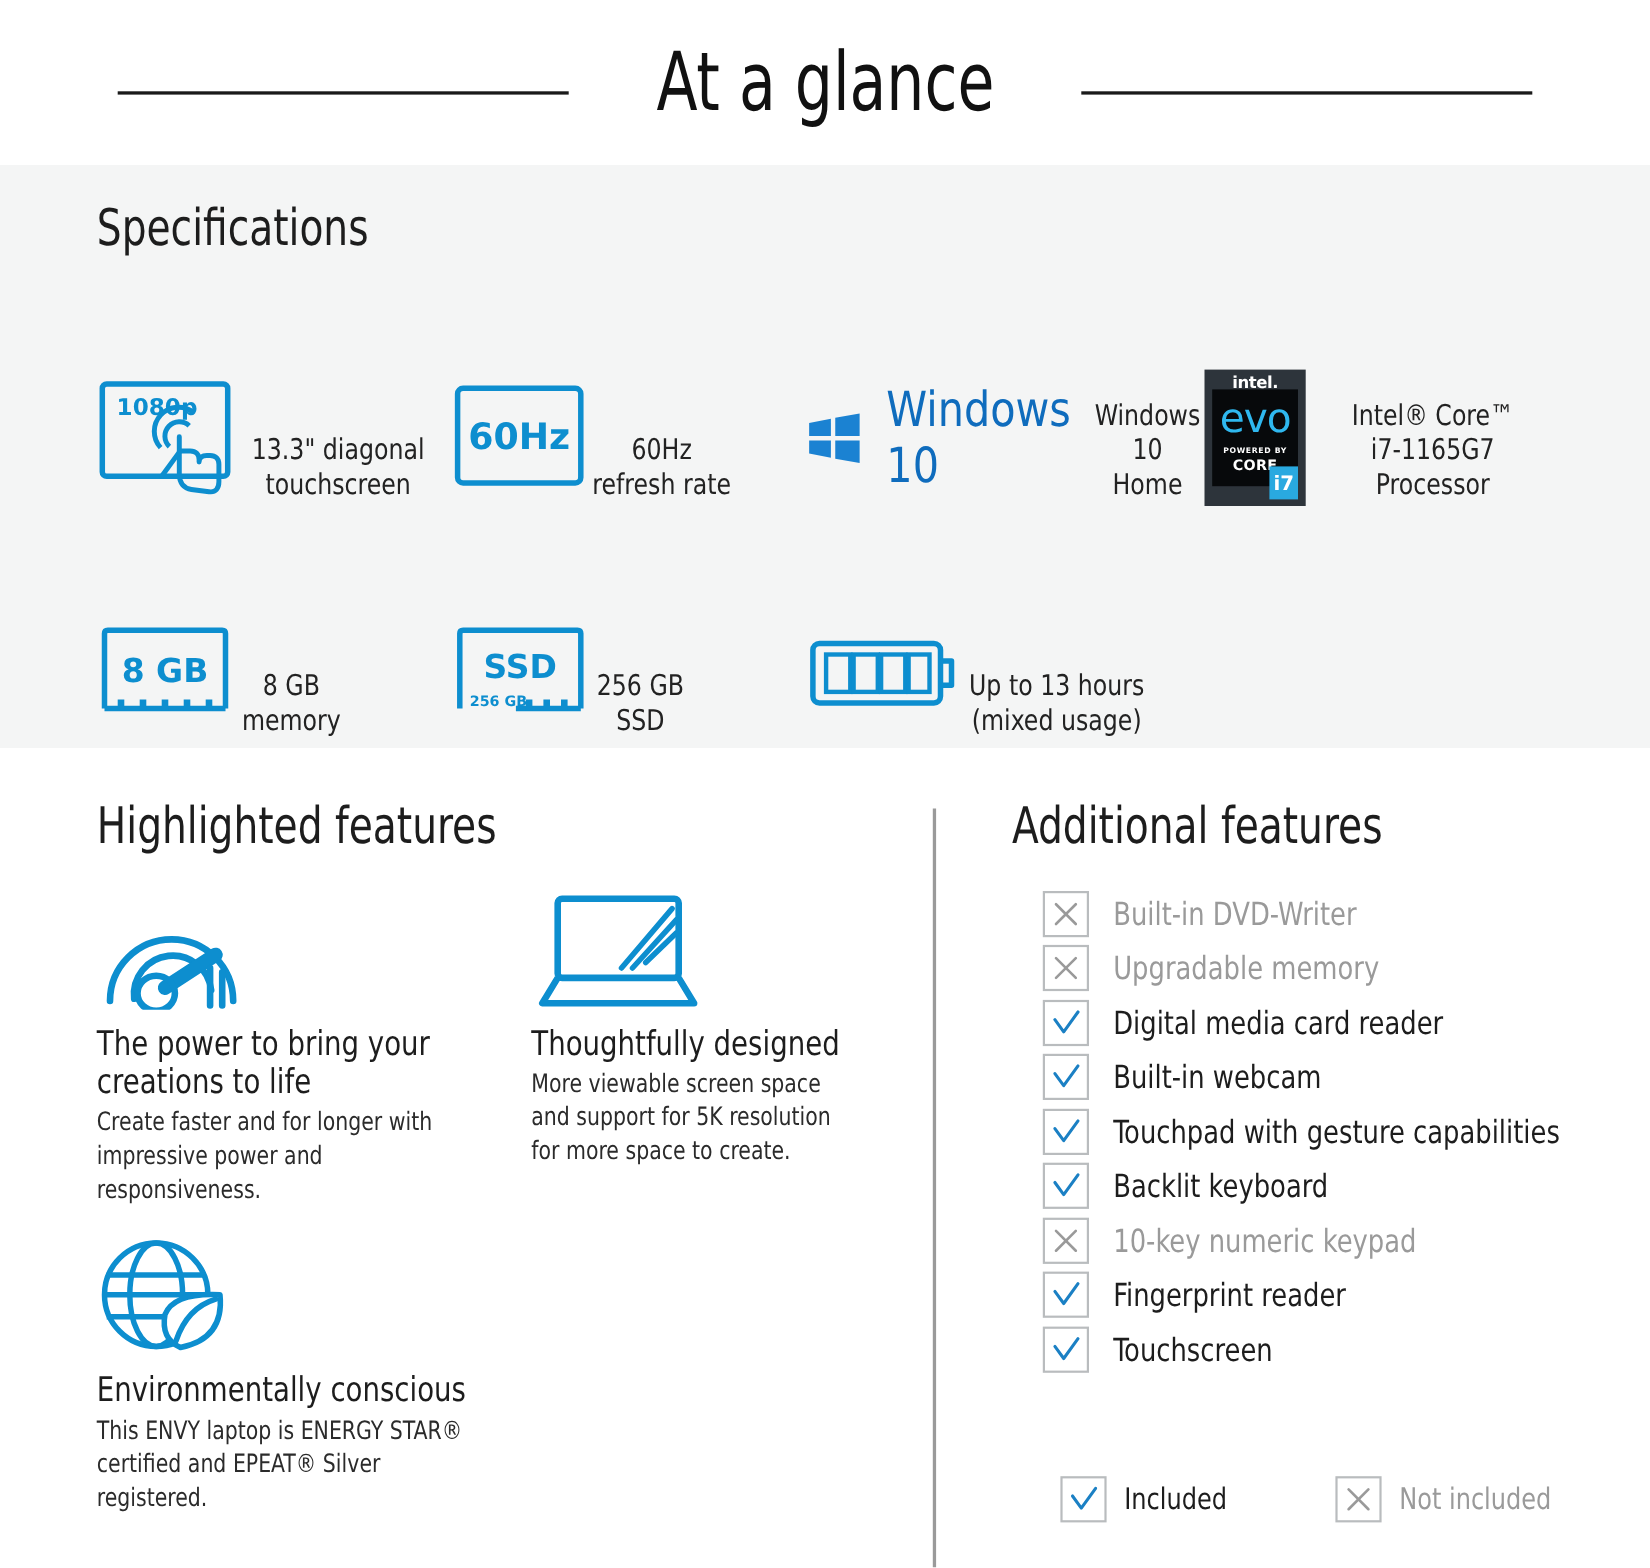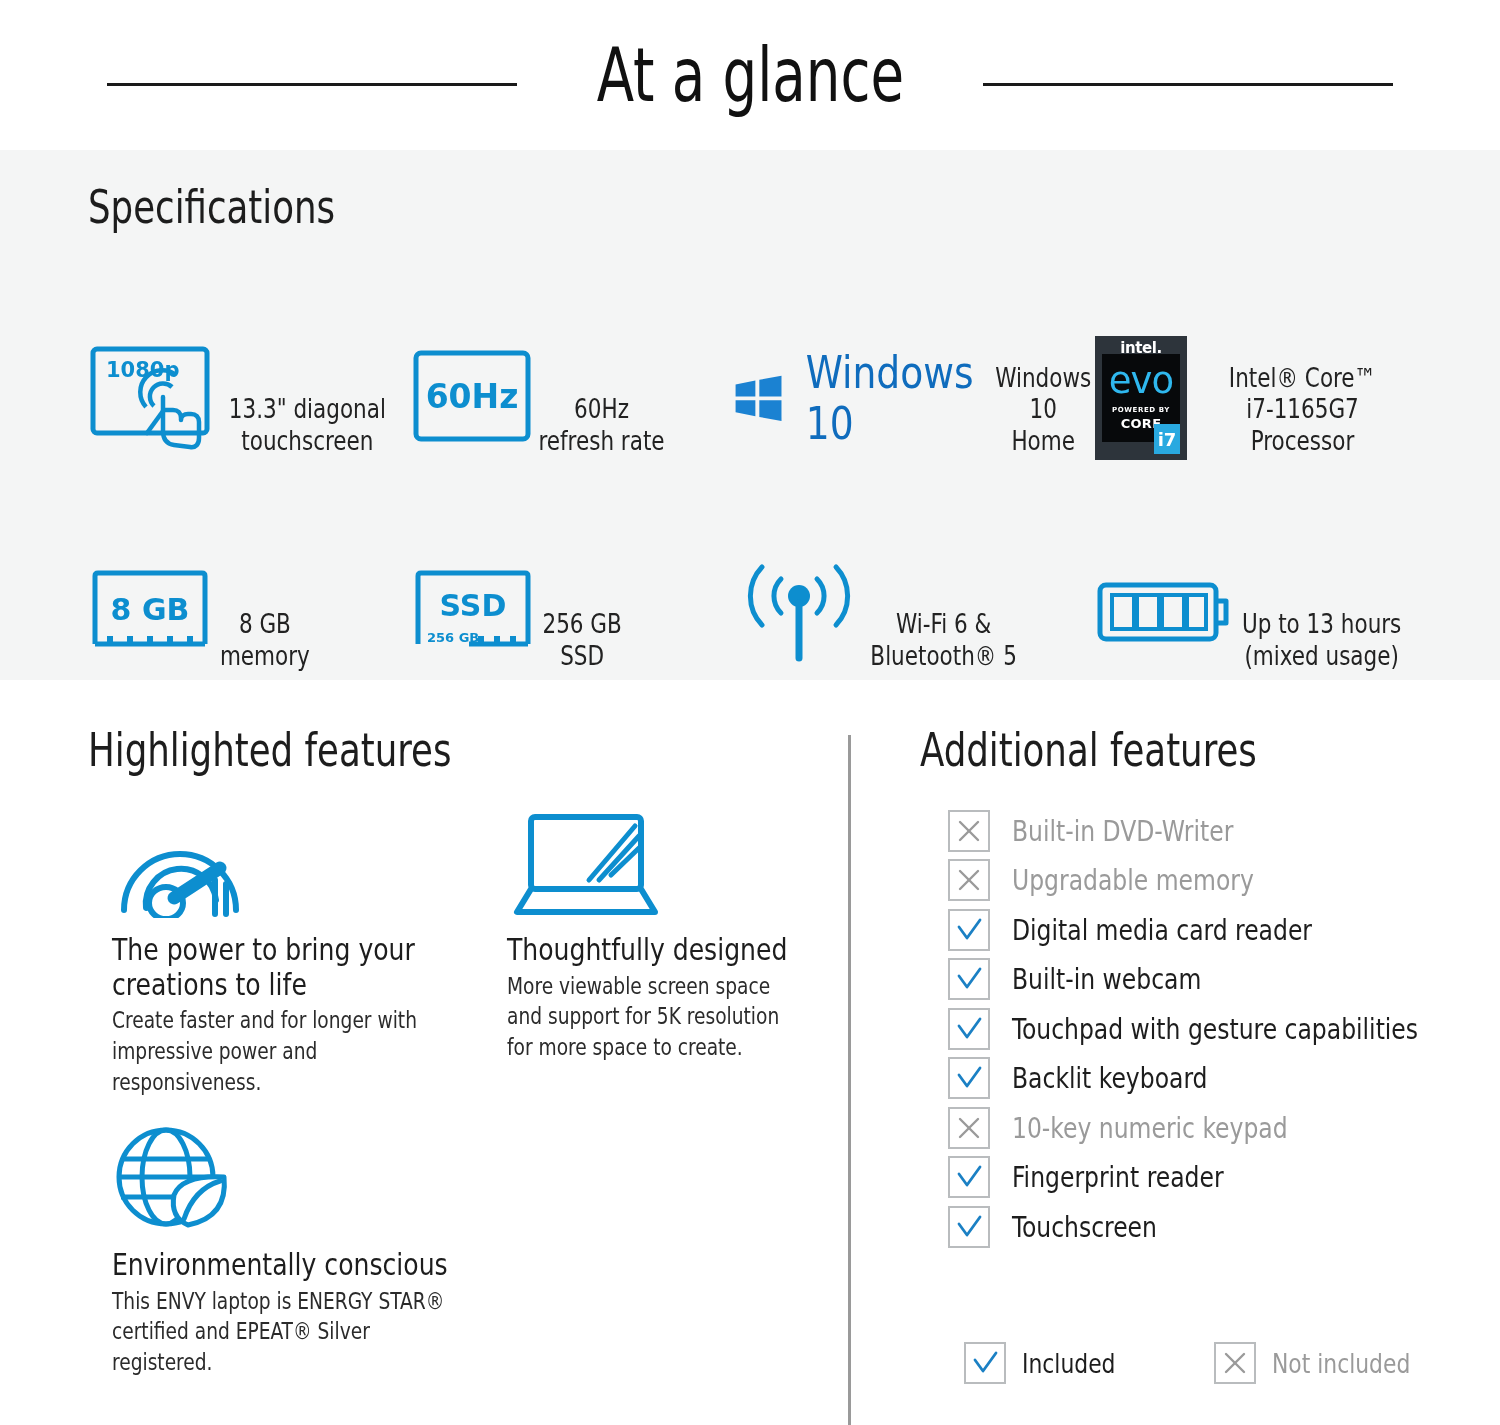--- a/index.html
+++ b/index.html
@@ -111,21 +111,21 @@
 
   .hl-grid {
     position: absolute;
     top: 130px; left: 88px;
     width: 720px;
     display: grid;
     grid-template-columns: 395px 325px;
     grid-template-rows: auto auto;
     row-gap: 28px;
   }
-  .hl-item { width: 100%; margin-left: 24px; }
+  .hl-item { width: 100%; }
   .hl-icon { height: 108px; display: flex; align-items: flex-end; }
   .hl-title {
     margin-top: 14px;
     font-size: 31px;
     line-height: 1.12;
     font-weight: 300;
     color: #1d1d1d;
     font-family: "DejaVu Sans Condensed", "Liberation Sans Narrow", "Liberation Sans", sans-serif;
     transform: scaleX(0.9);
     transform-origin: left center;
@@ -380,36 +380,20 @@
               <line x1="102" y1="68" x2="102" y2="78"></line>
             </g>
           </svg>
         </div>
         <div class="spec-label">
           <div>256 GB</div>
           <div>SSD</div>
         </div>
       </div>
 
-      <div class="spec-cell">
-        <div class="spec-icon">
-          <svg width="130" height="100" viewBox="0 0 130 100">
-            <circle cx="65" cy="33" r="11" fill="#0d8ecf"></circle>
-            <line x1="65" y1="40" x2="65" y2="95" stroke="#0d8ecf" stroke-width="7" stroke-linecap="round"></line>
-            <path d="M47 50 a24 24 0 0 1 0 -34" fill="none" stroke="#0d8ecf" stroke-width="5" stroke-linecap="round"></path>
-            <path d="M83 50 a24 24 0 0 0 0 -34" fill="none" stroke="#0d8ecf" stroke-width="5" stroke-linecap="round"></path>
-            <path d="M28 62 a42 42 0 0 1 0 -58" fill="none" stroke="#0d8ecf" stroke-width="5" stroke-linecap="round"></path>
-            <path d="M102 62 a42 42 0 0 0 0 -58" fill="none" stroke="#0d8ecf" stroke-width="5" stroke-linecap="round"></path>
-          </svg>
-        </div>
-        <div class="spec-label">
-          <div>Wi-Fi 6 &amp;</div>
-          <div>Bluetooth® 5</div>
-        </div>
-      </div>
 
       <div class="spec-cell">
         <div class="spec-icon">
           <svg width="140" height="80" viewBox="0 0 140 80">
             <rect x="5" y="12" width="116" height="54" rx="6" fill="none" stroke="#0d8ecf" stroke-width="5"></rect>
             <path d="M121 28 L131 28 L131 50 L121 50" fill="none" stroke="#0d8ecf" stroke-width="5" stroke-linejoin="round"></path>
             <g fill="none" stroke="#0d8ecf" stroke-width="4">
               <rect x="17" y="22" width="22" height="34"></rect>
               <rect x="42" y="22" width="22" height="34"></rect>
               <rect x="67" y="22" width="22" height="34"></rect>

